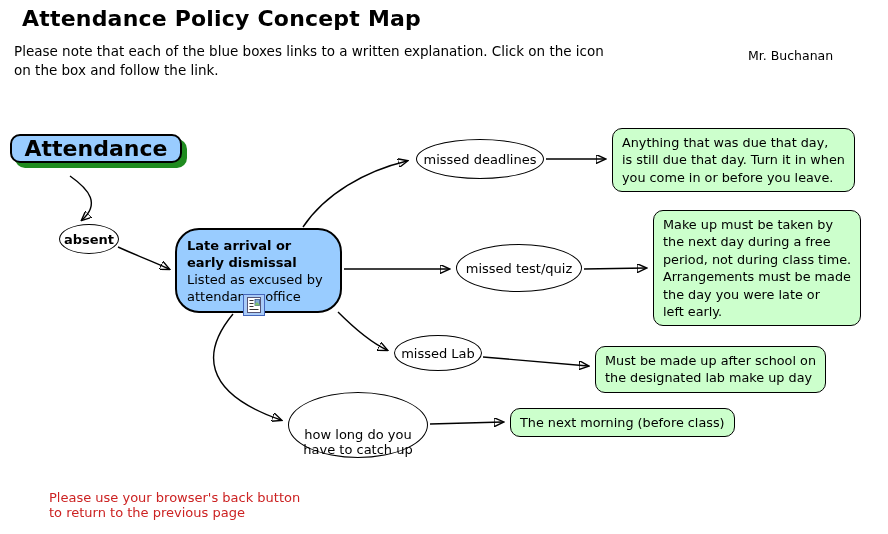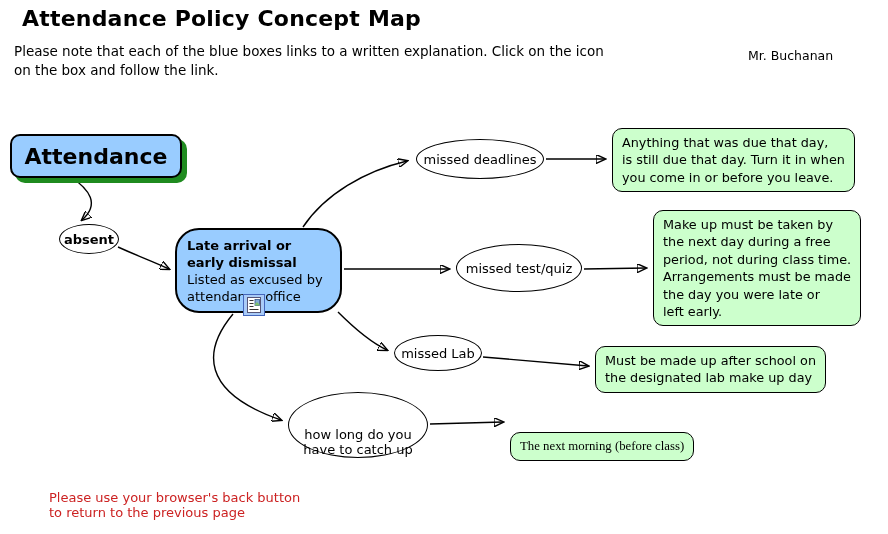--- a/index.html
+++ b/index.html
@@ -11,40 +11,40 @@
   .contact{position:absolute;left:748px;top:13px;font-size:12.5px;line-height:17px;white-space:pre;}
   .note{position:absolute;left:14px;top:42px;font-size:13.5px;line-height:19px;white-space:pre-line;}
 
   
   svg.connectors{position:absolute;left:0;top:0;z-index:1;}
   svg.connectors path{fill:none;stroke:#000;stroke-width:1.4px;}
 
   
   .node{position:absolute;z-index:2;box-sizing:border-box;}
   .blue-box{background:#99CCFF;border:2px solid #000;border-radius:10px;}
-  .root-box{left:10px;top:134px;width:172px;height:44px;display:flex;align-items:center;justify-content:center;
+  .root-box{left:10px;top:134px;width:172px;height:29px;display:flex;align-items:center;justify-content:center;
             font-size:22px;font-weight:bold;box-shadow:5px 5px 0 0 #1F8B1F;}
   .late-box{left:175px;top:228px;width:167px;height:85px;border-radius:24px;padding:7px 10px;
             font-size:13px;line-height:17px;white-space:pre-line;}
   .late-box .bold{font-weight:bold;}
 
   .ellipse{background:#fff;border:1.5px solid #000;border-radius:50%;display:flex;align-items:center;
            justify-content:center;text-align:center;font-size:13px;line-height:15px;white-space:pre-line;}
   .el-absent{left:59px;top:224px;width:60px;height:30px;font-weight:bold;}
   .el-deadlines{left:416px;top:139px;width:128px;height:40px;}
   .el-test{left:456px;top:244px;width:126px;height:48px;}
   .el-lab{left:394px;top:335px;width:88px;height:36px;}
   .el-catchup{left:288px;top:392px;width:140px;height:66px;align-items:flex-end;}
 
   .green-box{background:#CCFFCC;border:1.5px solid #000;border-radius:10px;padding:5px 9px;
              font-size:12.8px;line-height:17.4px;white-space:pre;}
   .g1{left:612px;top:128px;}
   .g2{left:653px;top:210px;}
   .g3{left:595px;top:346px;}
-  .g4{left:510px;top:432px;font-family:Liberation Serif, serif;}
+  .g4{left:510px;top:408px;}
 
   
   .link-icon{position:absolute;left:243px;top:294px;width:20px;height:20px;z-index:3;
              background:#AACCF8;border:1px solid #4466BB;display:flex;align-items:center;justify-content:center;
              cursor:pointer;}
 
   
   .back-note{position:absolute;left:14px;top:490px;font-size:13px;line-height:15px;color:#CC2222;white-space:pre-line;margin-left:35px;}
 </style>
 </head>

